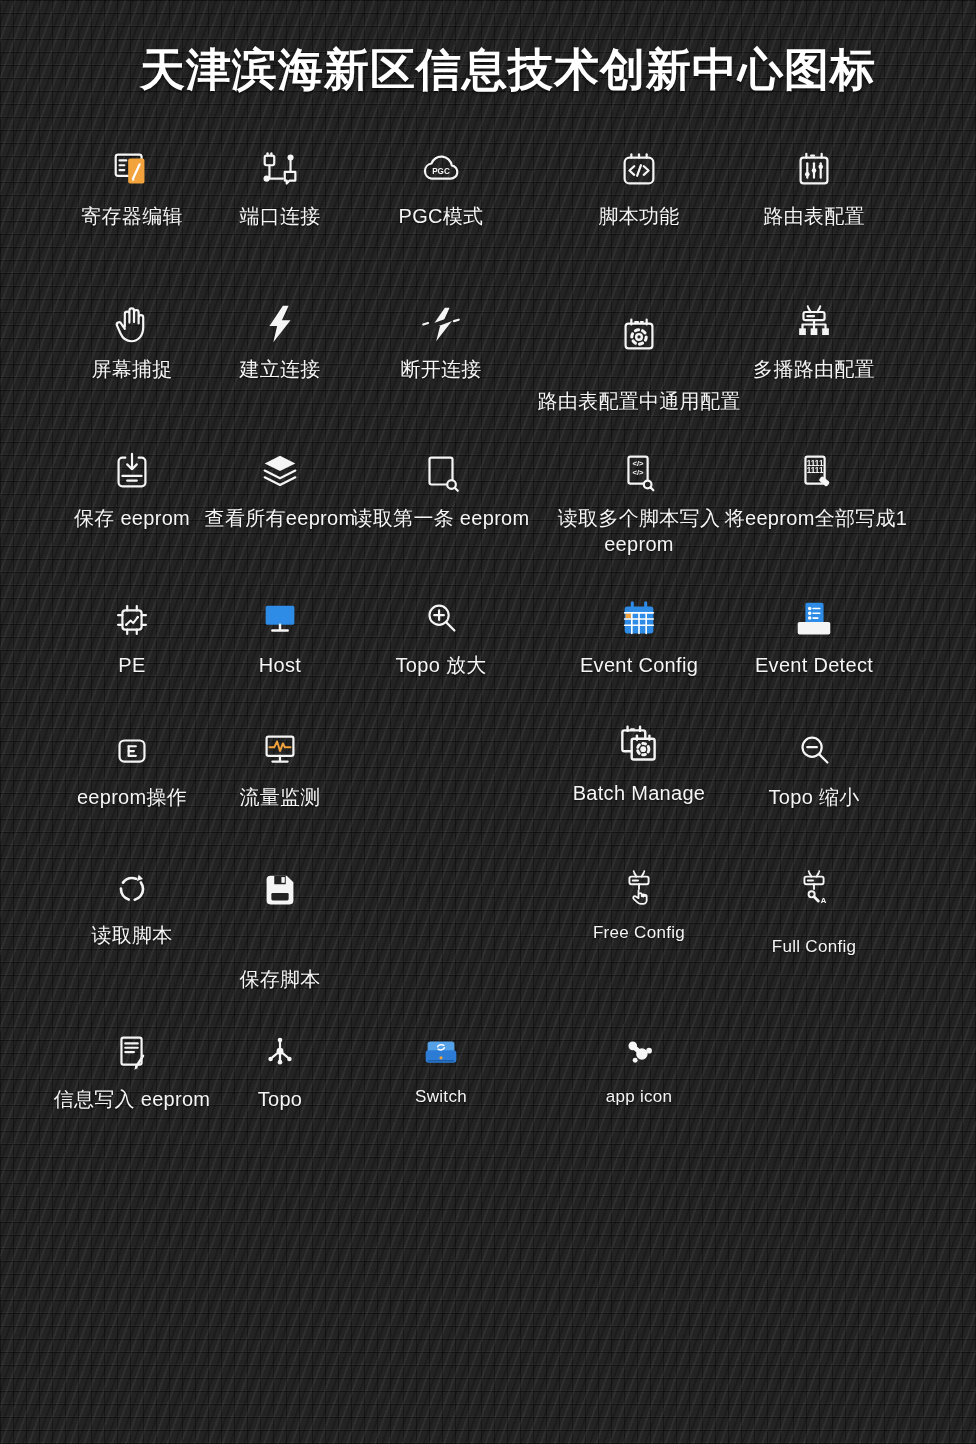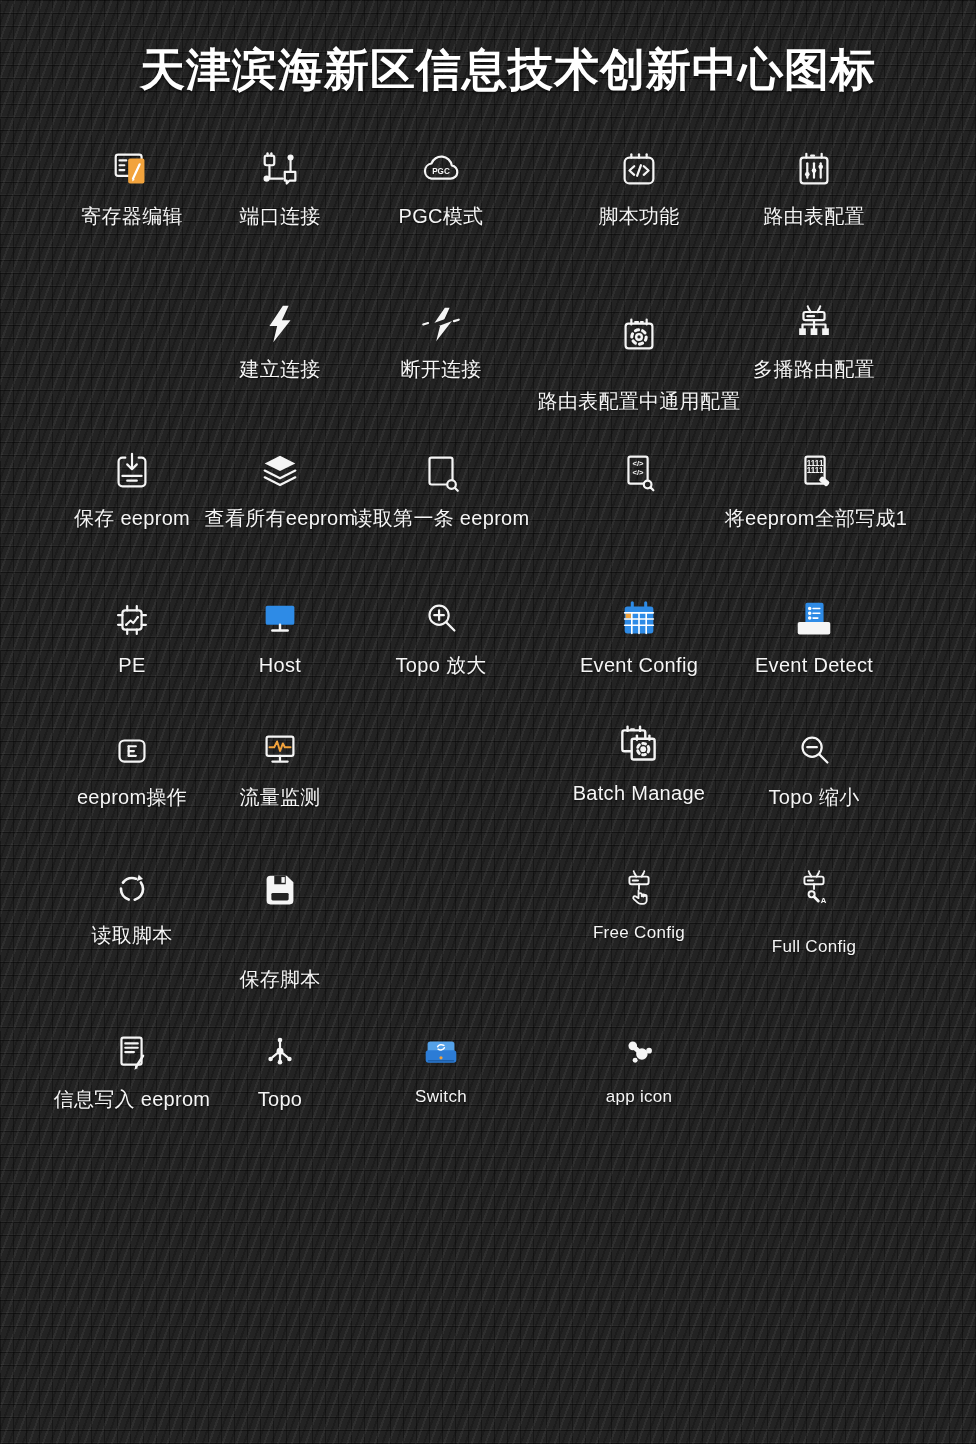--- a/index.html
+++ b/index.html
@@ -107,20 +107,28 @@
           <circle cx="17" cy="27.5" r="2.4" fill="#f5f5f5" stroke="none"></circle>
         <line x1="24" y1="16" x2="24" y2="31"></line>
           <circle cx="24" cy="23.5" r="2.4" fill="#f5f5f5" stroke="none"></circle>
         <line x1="31" y1="16" x2="31" y2="31"></line>
           <circle cx="31" cy="19.5" r="2.4" fill="#f5f5f5" stroke="none"></circle>
       </svg>
     </div>
     <div class="lbl">路由表配置</div>
   </div>
 
+  <div class="cell" style="left:132px;top:301px;">
+    <div class="ic">
+      <svg width="46" height="46" viewBox="0 0 48 48">
+        <path d="M16.5 27V13.5a2.4 2.4 0 0 1 4.8 0V22.5 M21.3 22.5V10.2a2.4 2.4 0 0 1 4.8 0V22 M26.1 22V11.8a2.4 2.4 0 0 1 4.8 0V23.5 M30.9 23.5v-6.3a2.4 2.4 0 0 1 4.8 0v10.3c0 8.6-5.2 14.5-12.2 14.5-5.6 0-9.2-2.8-11.6-8.3l-3.5-8a2.4 2.4 0 0 1 4.3-2.2l3.8 5.5"></path>
+      </svg>
+    </div>
+    <div class="lbl">屏幕捕捉</div>
+  </div>
 
   <div class="cell" style="left:280px;top:301px;">
     <div class="ic">
       <svg width="46" height="46" viewBox="0 0 48 48">
         <path d="M27 5 13 26h8l-4 17 18-23h-9l7-15z" fill="#f5f5f5" stroke="none"></path>
       </svg>
     </div>
     <div class="lbl">建立连接</div>
   </div>
 
@@ -206,20 +214,21 @@
   <div class="cell narrow" style="left:639px;top:450px;">
     <div class="ic">
       <svg width="46" height="46" viewBox="0 0 48 48">
         <rect x="13" y="7" width="20" height="28" rx="2"></rect>
         <text x="23" y="17" font-size="8" text-anchor="middle">&lt;/&gt;</text>
         <text x="23" y="26" font-size="8" text-anchor="middle">&lt;/&gt;</text>
         <circle cx="33" cy="36" r="4" fill="#232323"></circle>
         <line x1="36" y1="39" x2="39" y2="42"></line>
       </svg>
     </div>
+    <div class="lbl">读取多个脚本写入 eeprom</div>
   </div>
 
   <div class="cell" style="left:816px;top:450px;align-items:center;">
     <div class="ic">
       <svg width="46" height="46" viewBox="0 0 48 48">
         <rect x="13" y="7" width="20" height="28" rx="2"></rect>
         <text x="23" y="16.5" font-size="8.5" text-anchor="middle">1111</text>
         <text x="23" y="24.5" font-size="8.5" text-anchor="middle">1111</text>
         <g transform="rotate(40 33 33)">
           <rect x="27" y="30" width="11" height="6" rx="2" fill="#f5f5f5" stroke="none"></rect>

